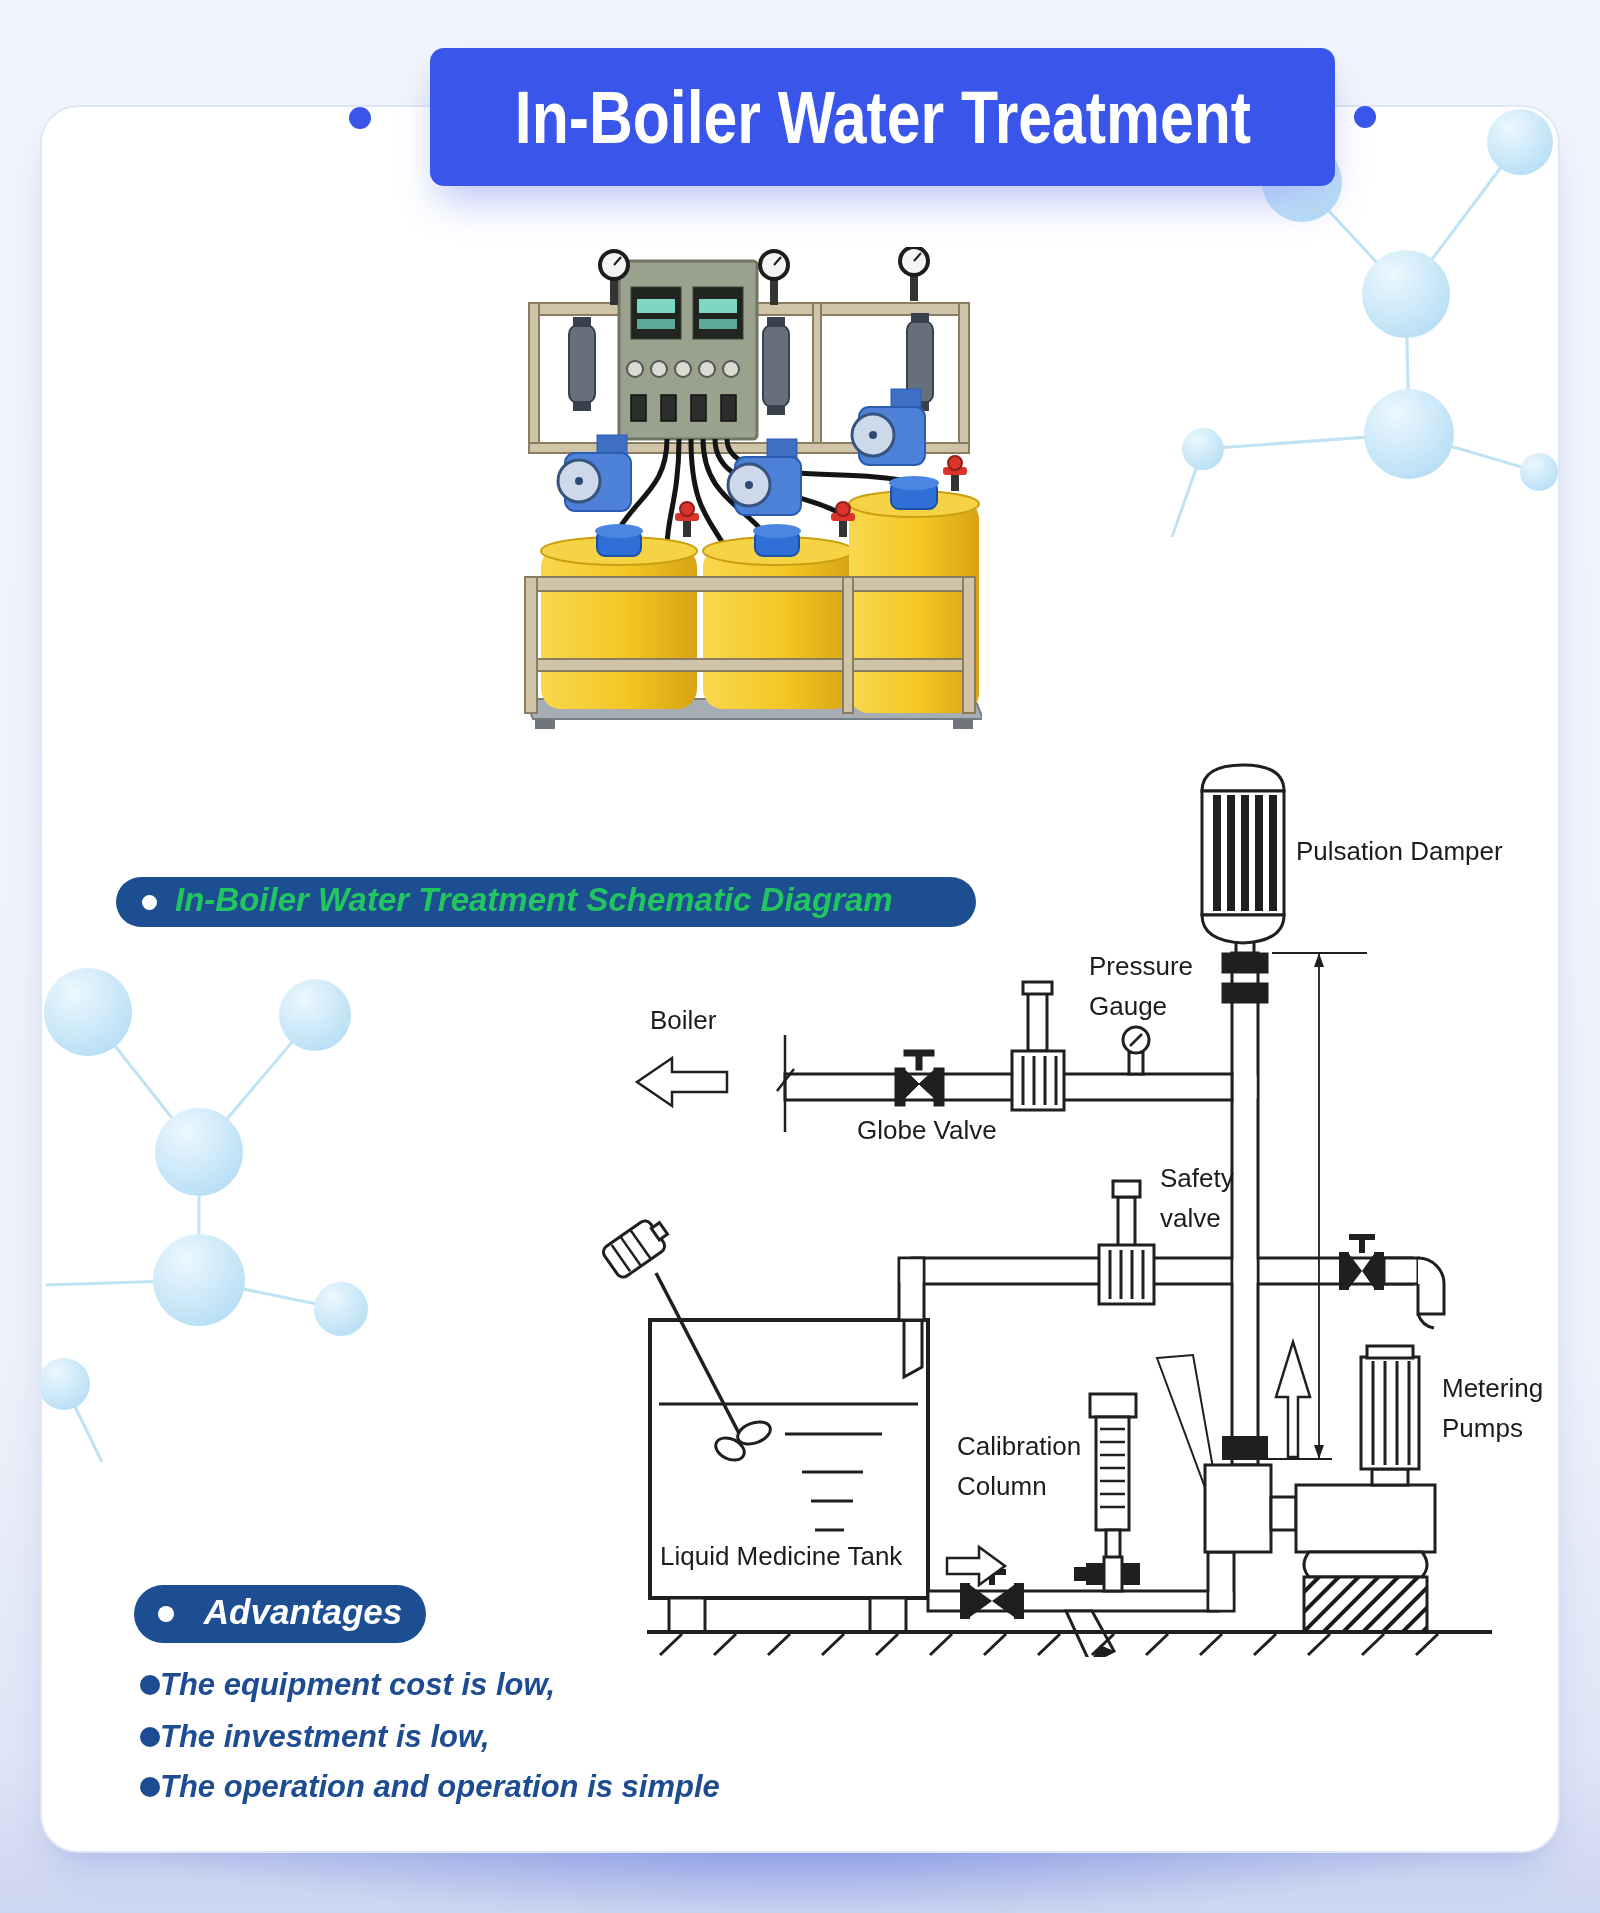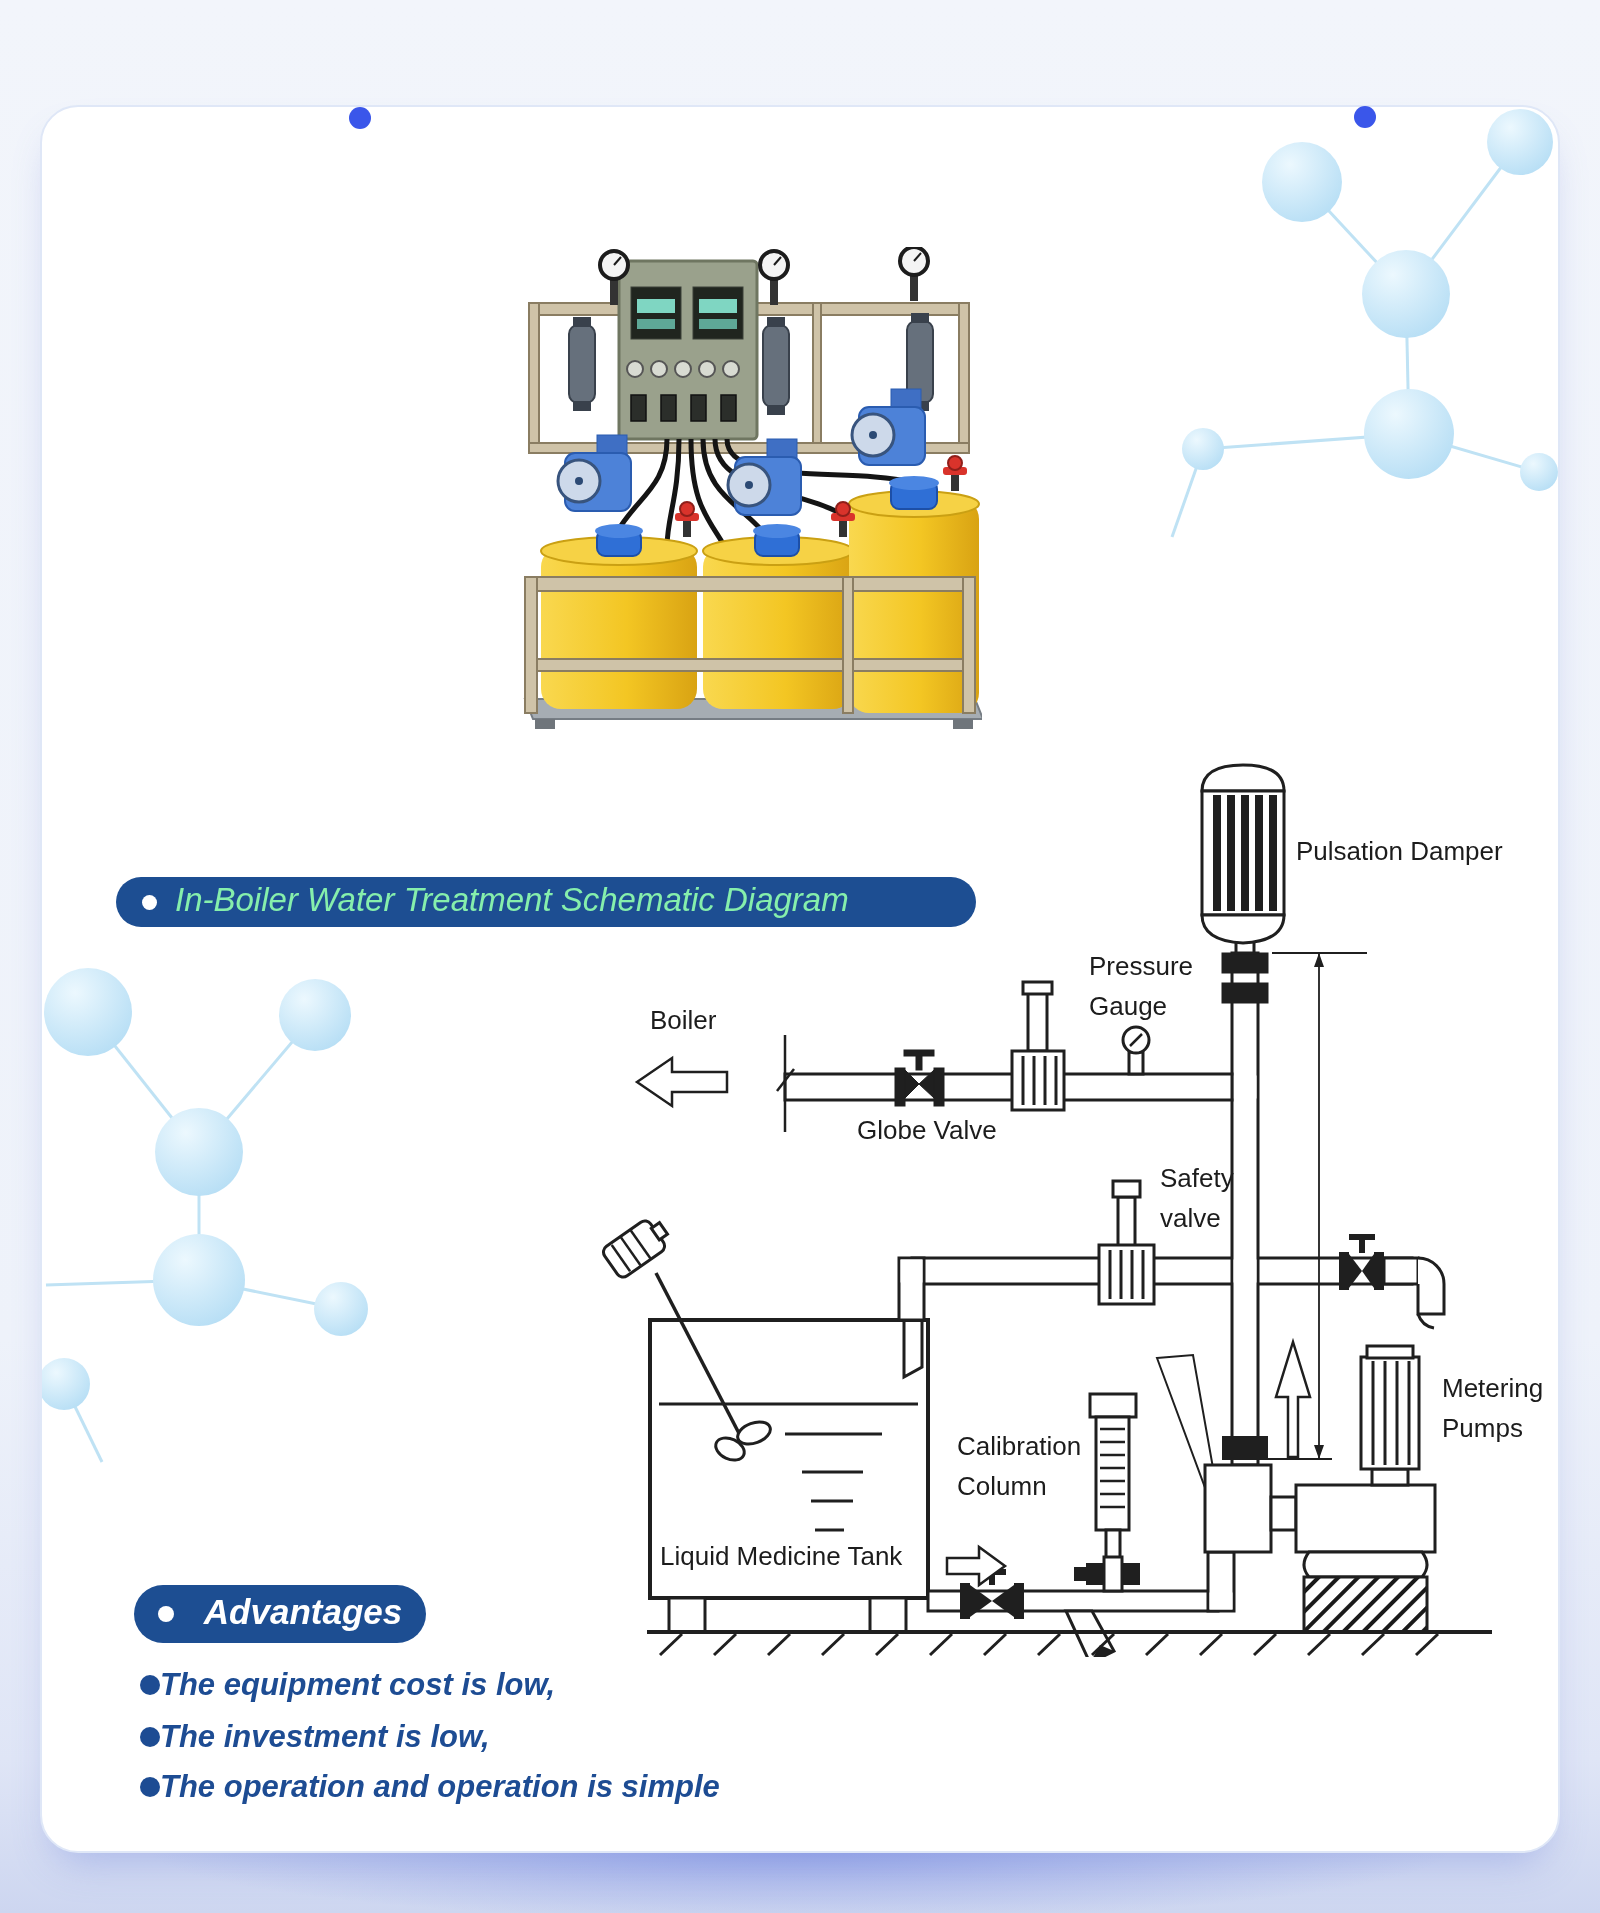--- a/index.html
+++ b/index.html
@@ -28,21 +28,21 @@
   .mol { position:absolute; pointer-events:none; }
   .mol.topright { left:1070px; top:0px; width:450px; height:470px; }
   .mol.leftside { left:0px; top:845px; width:420px; height:560px; }
 
   .photo { position:absolute; left:475px; top:140px; width:465px; height:485px; }
 
   .pill { position:absolute; left:74px; top:770px; width:860px; height:50px;
      background:#1d4e92; border-radius:25px; display:flex; align-items:center; gap:18px;
      padding:0 26px; z-index:3; }
   .pill-dot { width:15px; height:15px; border-radius:50%; background:#ffffff; flex:none; }
-  .pill-text { color:#86efac; font-size:33px; font-weight:400; font-style:italic; white-space:nowrap;
+  .pill-text { color:#22c55e; font-size:33px; font-weight:700; font-style:italic; white-space:nowrap;
      padding-bottom:4px; }
 
   .diagram { position:absolute; left:530px; top:650px; width:1000px; height:900px; }
 
   .adv-pill { position:absolute; left:92px; top:1478px; width:292px; height:58px;
      background:#1d4e92; border-radius:29px; display:flex; align-items:center; justify-content:center;
      gap:30px; z-index:2; }
   .adv-pill .pill-dot { width:16px; height:16px; }
   .adv-pill-text { color:#ffffff; font-size:35px; font-weight:700; font-style:italic; padding-bottom:5px; }
 
@@ -519,16 +519,19 @@
       <span class="adv-dot"></span>
       <span class="adv-text">The investment is low,</span>
     </div>
     <div class="adv-item i2">
       <span class="adv-dot"></span>
       <span class="adv-text">The operation and operation is simple</span>
     </div>
 
   </div>
 
+  <div class="banner">
+    <div class="banner-title">In-Boiler Water Treatment</div>
+  </div>
   <div class="accent-dot left"></div>
   <div class="accent-dot right"></div>
 
 </div>
 
 </body></html>

